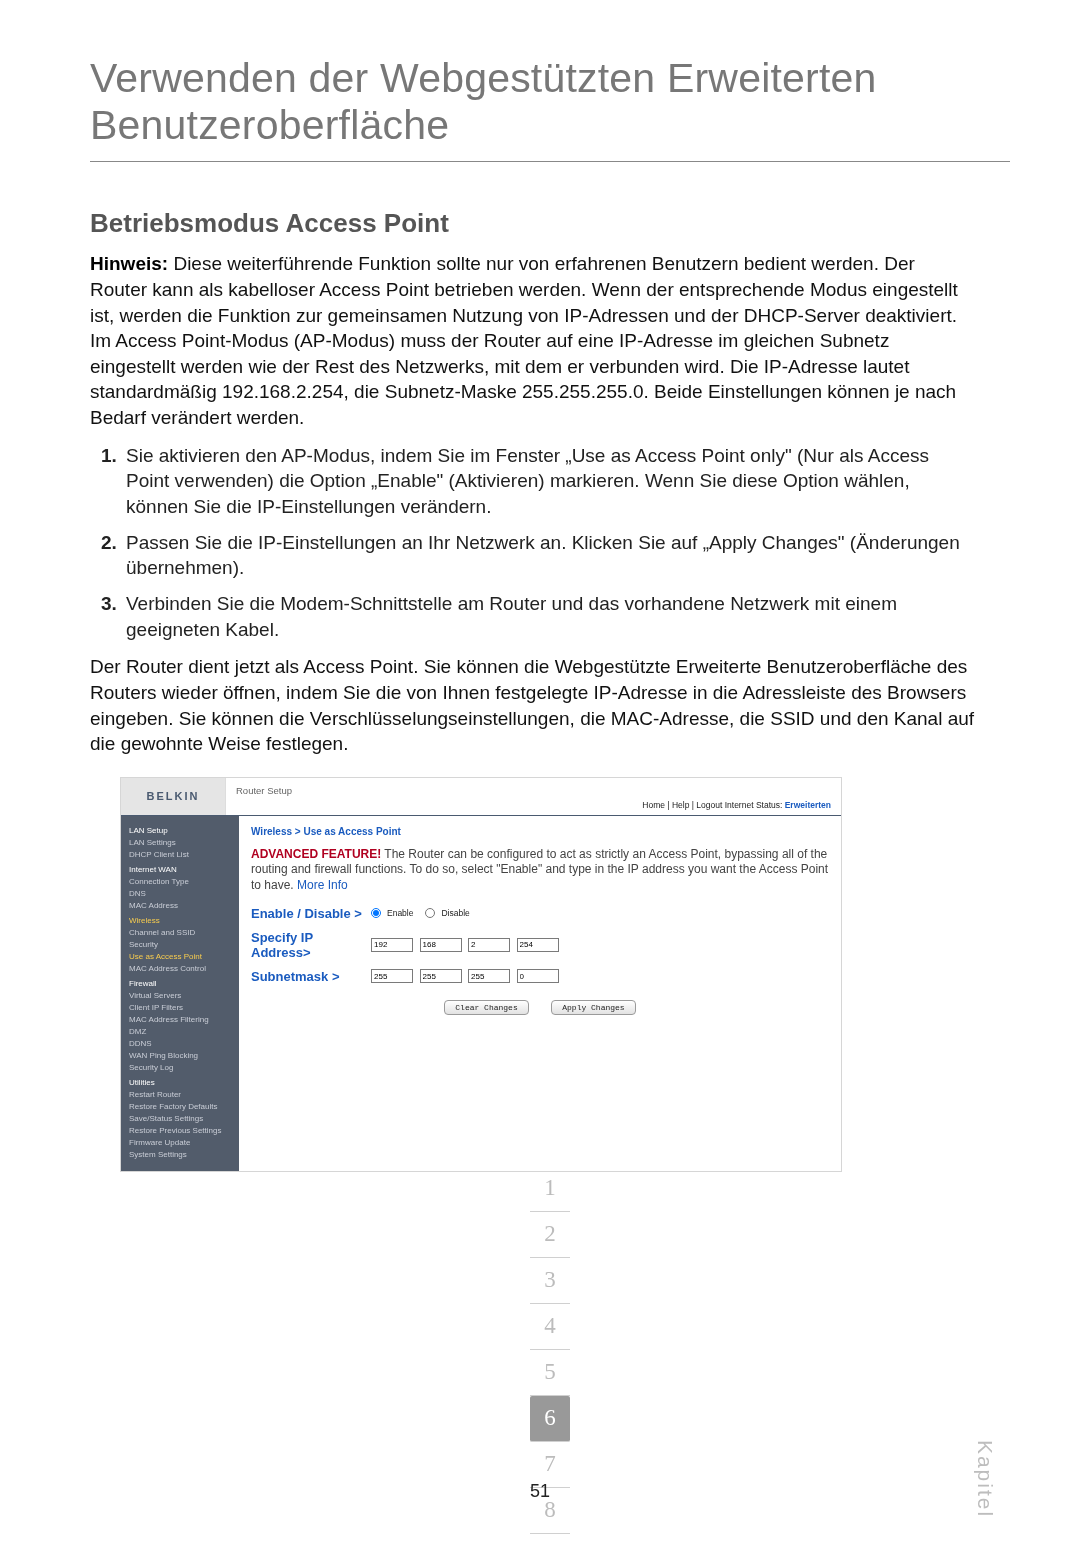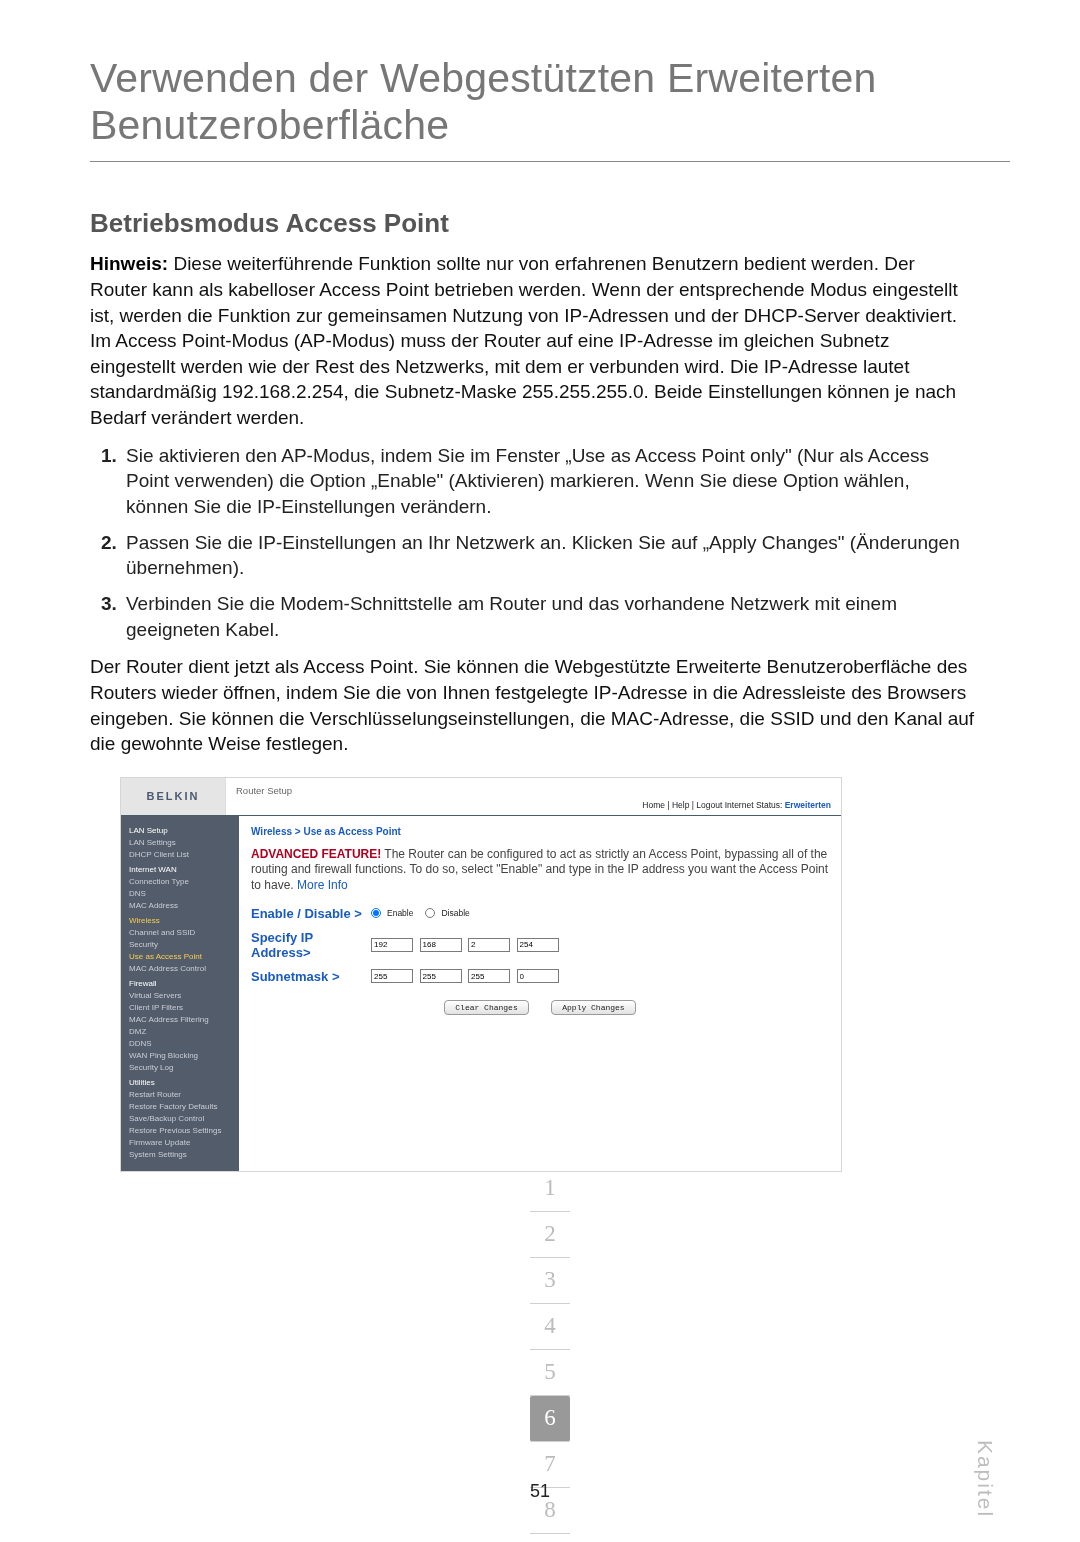--- a/index.html
+++ b/index.html
@@ -316,21 +316,21 @@
               <div class="lnk">Virtual Servers</div>
               <div class="lnk">Client IP Filters</div>
               <div class="lnk">MAC Address Filtering</div>
               <div class="lnk">DMZ</div>
               <div class="lnk">DDNS</div>
               <div class="lnk">WAN Ping Blocking</div>
               <div class="lnk">Security Log</div>
               <div class="hdr">Utilities</div>
               <div class="lnk">Restart Router</div>
               <div class="lnk">Restore Factory Defaults</div>
-              <div class="lnk">Save/Backup Control</div>
+              <div class="lnk">Save/Status Settings</div>
               <div class="lnk">Restore Previous Settings</div>
               <div class="lnk">Firmware Update</div>
               <div class="lnk">System Settings</div>
             </div>
 
             <div class="shot-main">
               <div class="breadcrumb">Wireless &gt; Use as Access Point</div>
               <div class="adv-row">
                 <b class="red">ADVANCED FEATURE!</b><span> The Router can be configured to act as strictly an Access Point, bypassing all of the routing and firewall functions. To do so, select "Enable" and type in the IP address you want the Access Point to have. </span><span class="more">More Info</span>
               </div>

